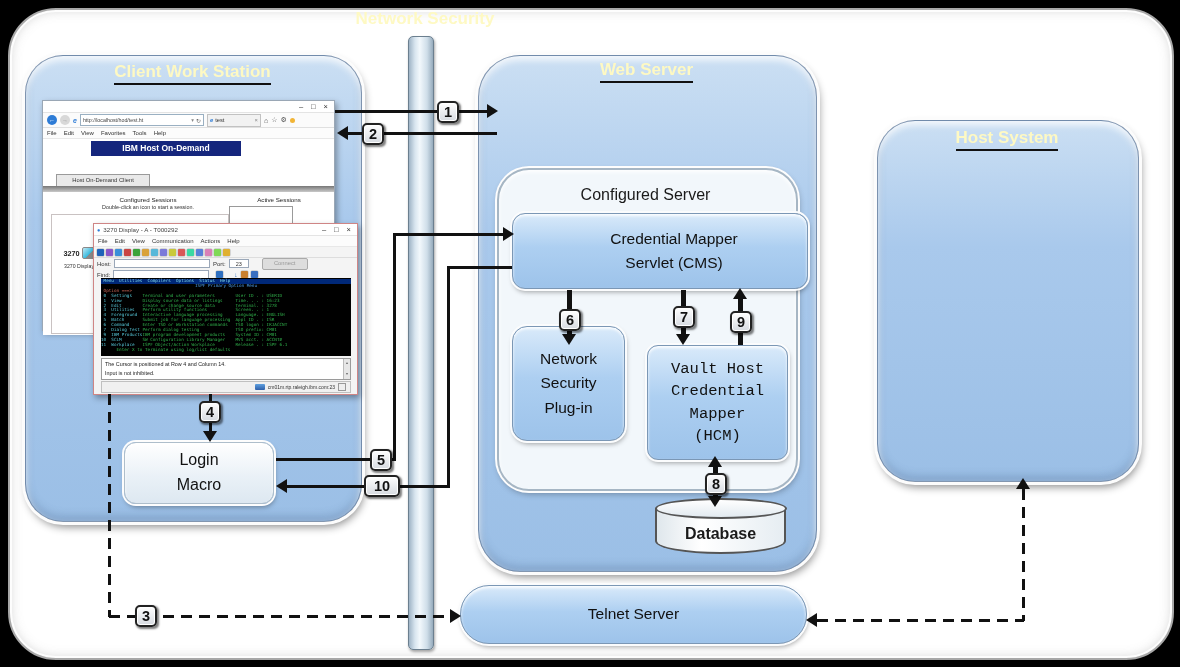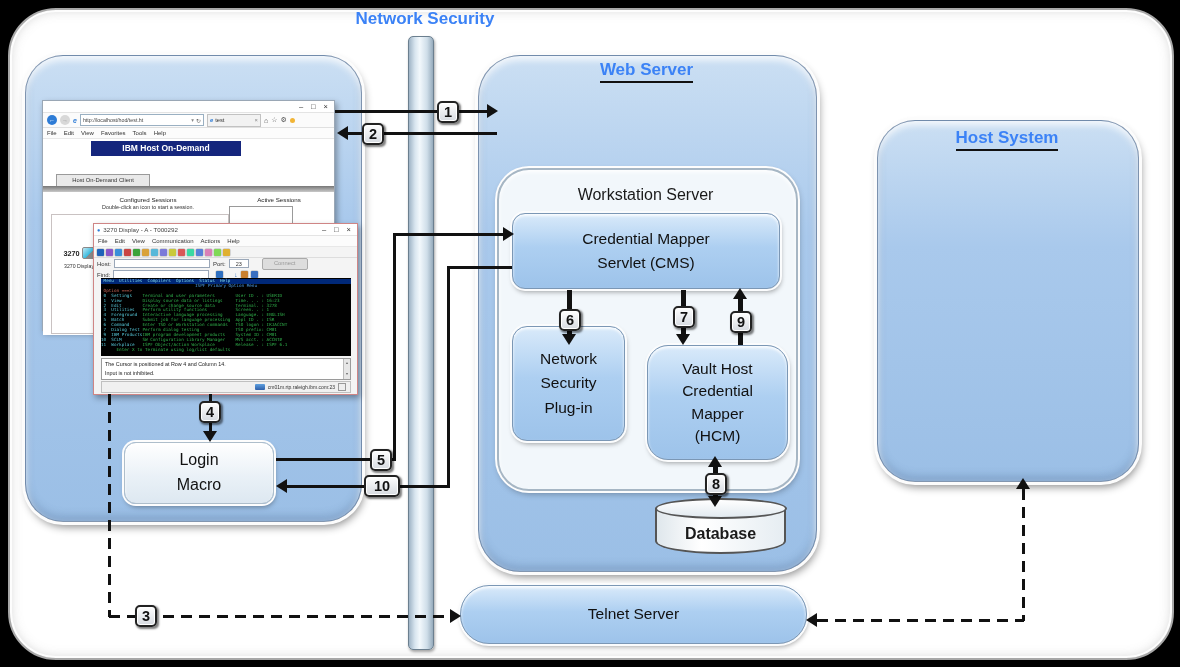--- a/index.html
+++ b/index.html
@@ -2,21 +2,21 @@
 <html><head>
 <meta charset="utf-8">
 <style>
   html,body{margin:0;padding:0;background:#000;}
   .stage{position:relative;width:1180px;height:667px;overflow:hidden;background:#000;
          font-family:"Liberation Sans",sans-serif;color:#1a1a1a;}
   .abs{position:absolute;}
   .frame{position:absolute;left:8px;top:8px;width:1162px;height:648px;background:#fff;
          border:2px solid #a8a8a8;border-radius:48px;
          box-shadow:inset 0 0 0 2px #fdfdfd, inset 0 0 12px rgba(120,120,120,.35);}
-  .bigtitle{position:absolute;font-weight:bold;font-size:17px;text-align:center;color:#3b82f6;z-index:4;}
+  .bigtitle{position:absolute;font-weight:bold;font-size:17px;text-align:center;color:#fef9c3;z-index:4;}
   .bigtitle span{display:inline-block;border-bottom:2px solid #111;padding-bottom:1px;}
   .panel{position:absolute;border-radius:38px;z-index:1;
          background:linear-gradient(180deg,#cbdff3 0%,#a9c9ec 35%,#9bbfe6 100%);
          border:1.5px solid rgba(90,110,140,.65);
          box-shadow:0 0 0 3px #fcfcfc, 2px 5px 8px rgba(0,0,0,.45),
                     inset 0 4px 7px rgba(255,255,255,.85), inset 0 -5px 9px rgba(70,100,140,.30);}
   .lightbox{position:absolute;border-radius:11px;z-index:2;
          background:linear-gradient(180deg,#ffffff 0%,#eaf1f7 55%,#dde8f1 100%);
          border:1.5px solid #aebecb;
          box-shadow:0 0 0 2px #fdfdfd,1px 3px 5px rgba(0,0,0,.35),inset 0 2px 3px #fff;}
@@ -92,20 +92,21 @@
 </head>
 <body>
 
 <div class="stage">
   <div class="frame"></div>
 
   <div class="bigtitle" style="left:330px;top:9px;width:190px;"><b>Network Security</b></div>
   <div class="bar"></div>
 
   <div class="panel" style="left:25px;top:55px;width:335px;height:465px;"></div>
+  <div class="bigtitle" style="left:25px;top:62px;width:335px;z-index:2;"><span>Client Work Station</span></div>
 
   <div class="win" style="left:42px;top:100px;width:293px;height:231px;z-index:3;">
     <div class="tbar">
       <div class="wctl">
         <span>–</span>
         <span>□</span>
         <span>×</span>
       </div>
     </div>
     <div class="navbar">
@@ -249,35 +250,35 @@
     <div class="boxlabel" style="font-size:16px;">
         <span style="width:60px;">Login Macro</span>
       </div>
   </div>
 
   <div class="panel" style="left:478px;top:55px;width:337px;height:515px;border-radius:42px;"></div>
   <div class="bigtitle" style="left:478px;top:60px;width:337px;z-index:2;"><span>Web Server</span></div>
 
 
   <div class="appcont" style="left:497px;top:168px;width:297px;height:319px;"></div>
-  <div class="abs" style="left:497px;top:186px;width:297px;text-align:center;font-size:16px;z-index:2;">Workstation Server</div>
-
-  <div class="midbox" style="left:512px;top:213px;width:266px;height:74px;">
+  <div class="abs" style="left:497px;top:186px;width:297px;text-align:center;font-size:16px;z-index:2;">Configured Server</div>
+
+  <div class="midbox" style="left:512px;top:213px;width:266px;height:74px;padding-left:28px;">
     <div class="boxlabel">
         <span style="width:170px;">Credential Mapper Servlet (CMS)</span>
       </div>
   </div>
 
   <div class="midbox" style="left:512px;top:326px;width:111px;height:113px;border-radius:15px;">
     <div class="boxlabel">
         <span style="width:80px;">Network Security Plug-in</span>
       </div>
   </div>
 
-  <div class="midbox" style="left:647px;top:345px;width:139px;height:113px;border-radius:21px;">
+  <div class="midbox" style="left:647px;top:345px;width:139px;height:113px;border-radius:11px;font-family:Liberation Mono, monospace;">
     <div class="boxlabel" style="line-height:1.45;">
         <span style="width:95px;">Vault Host Credential Mapper (HCM)</span>
       </div>
   </div>
 
   <div class="cylbody">
       <span style="margin-top:8px;">Database</span>
     </div>
   <div class="cyltop"></div>
 

